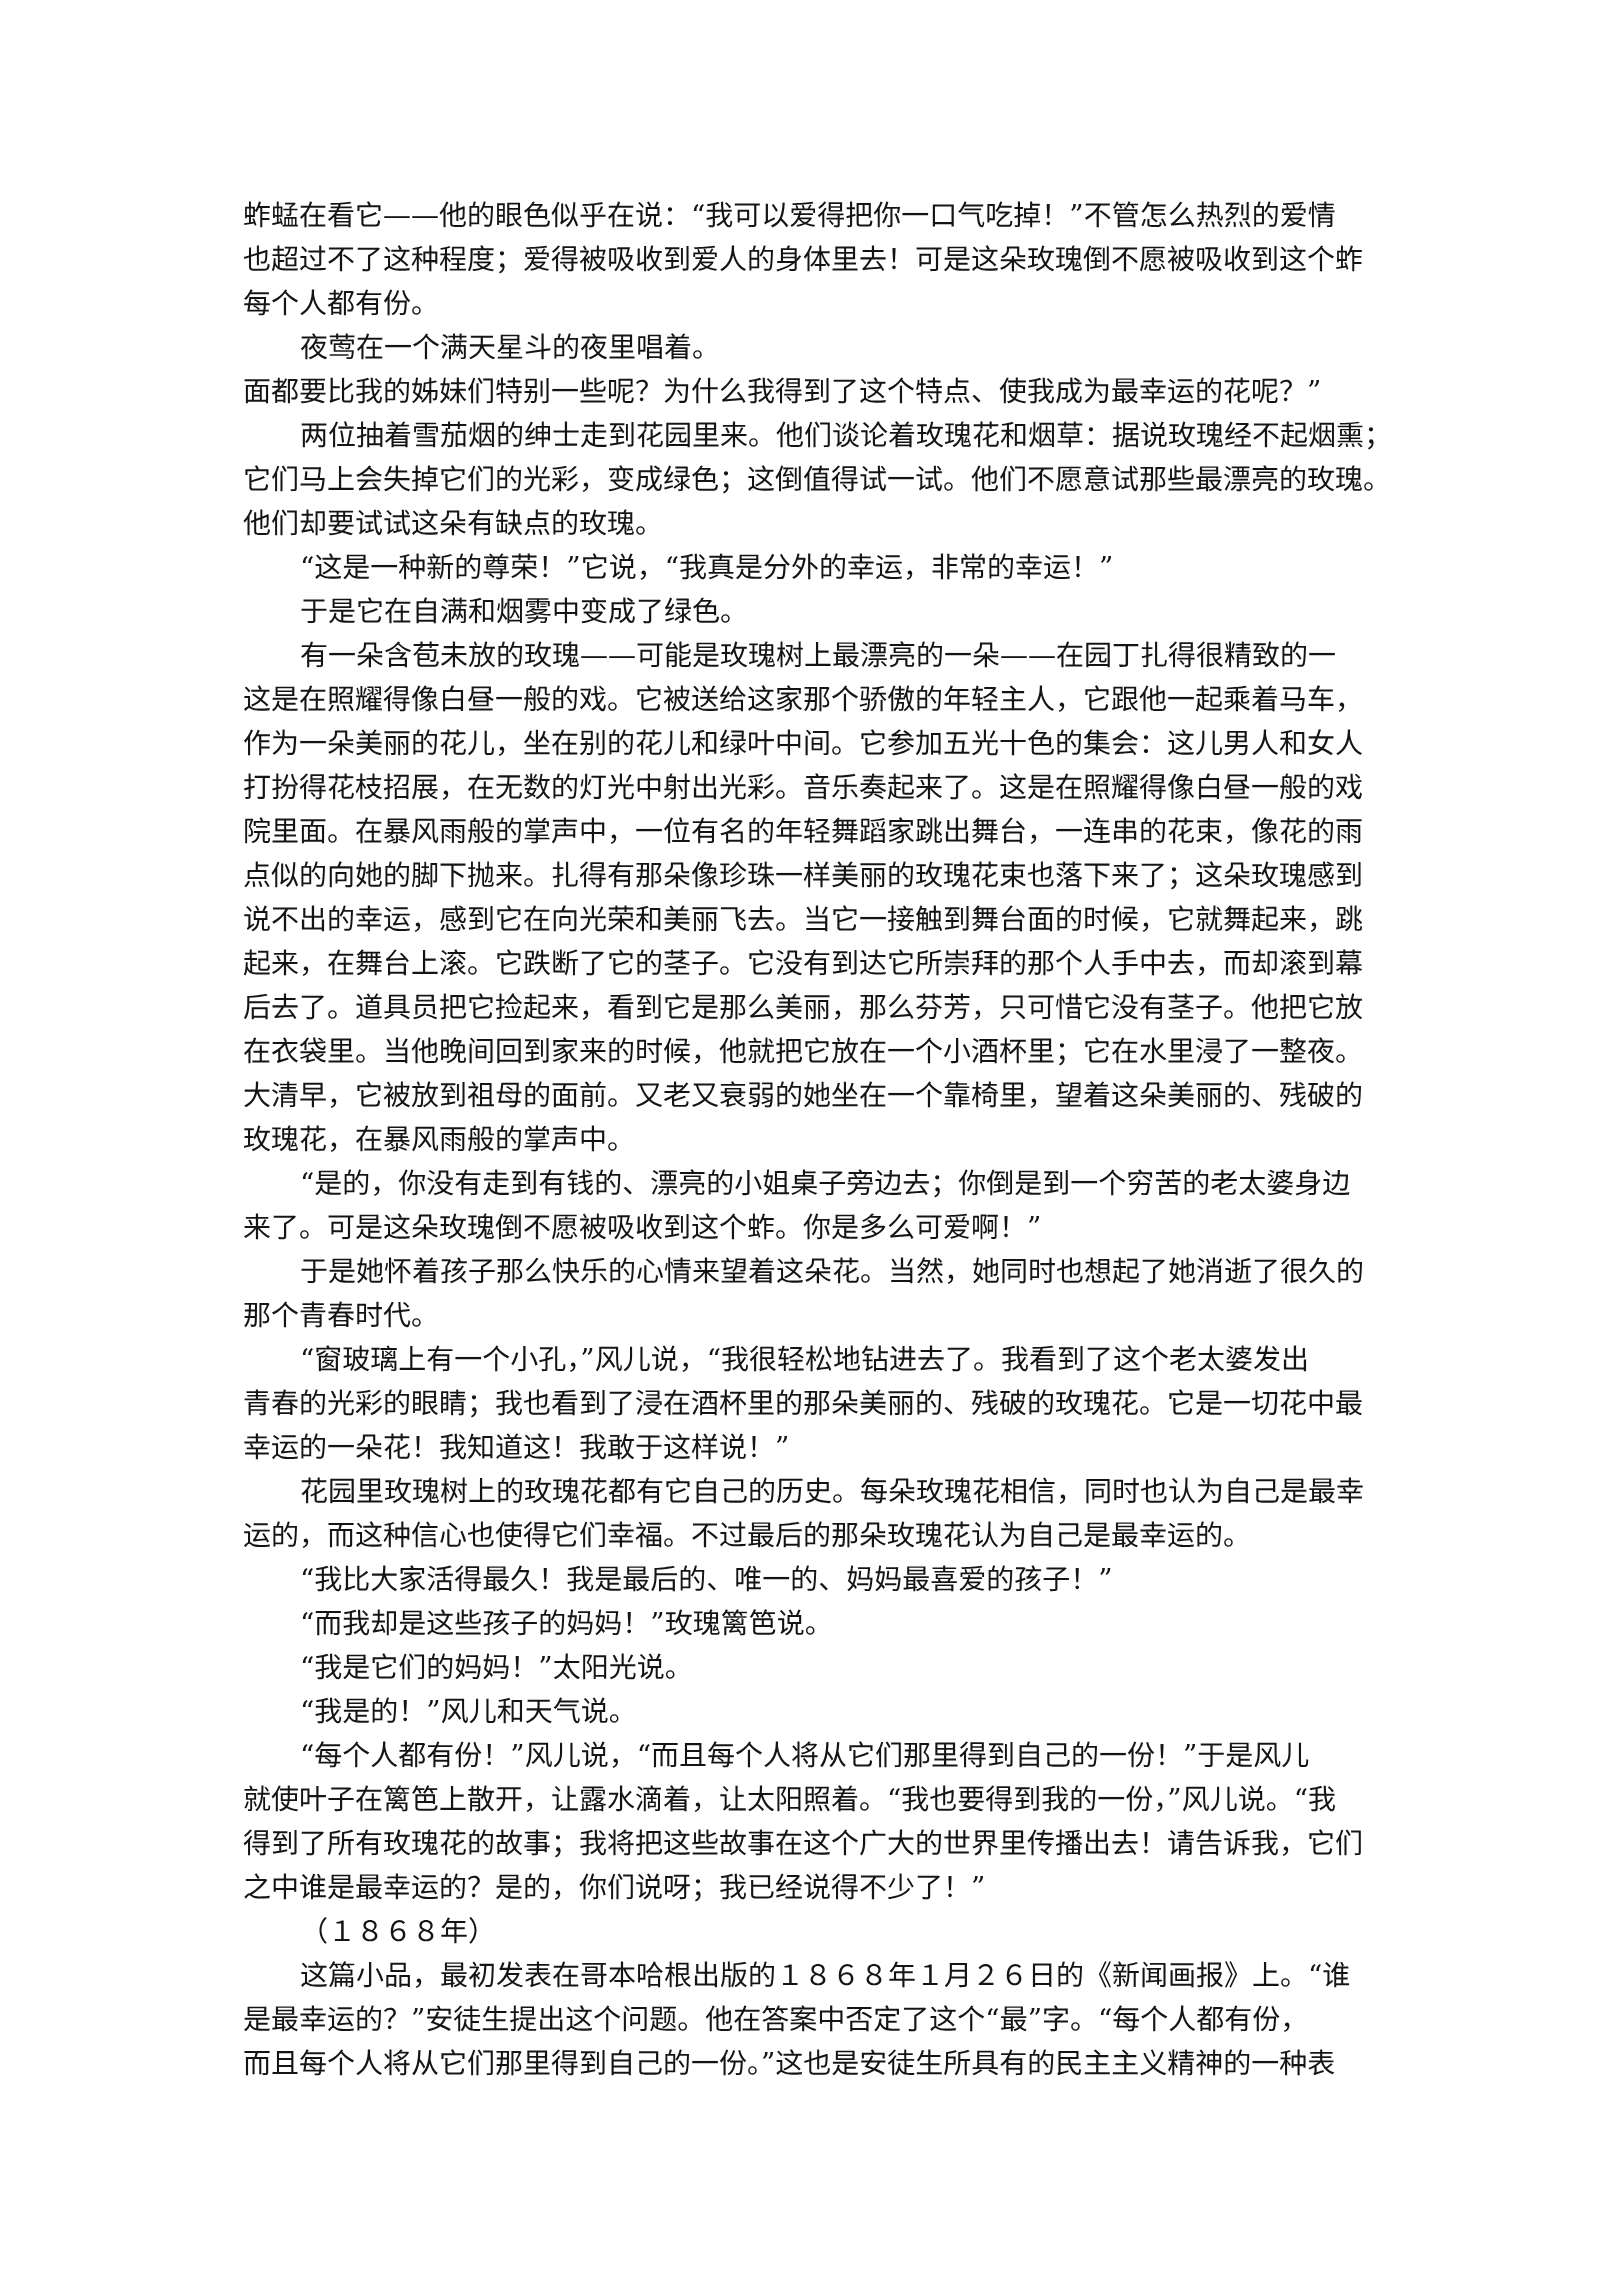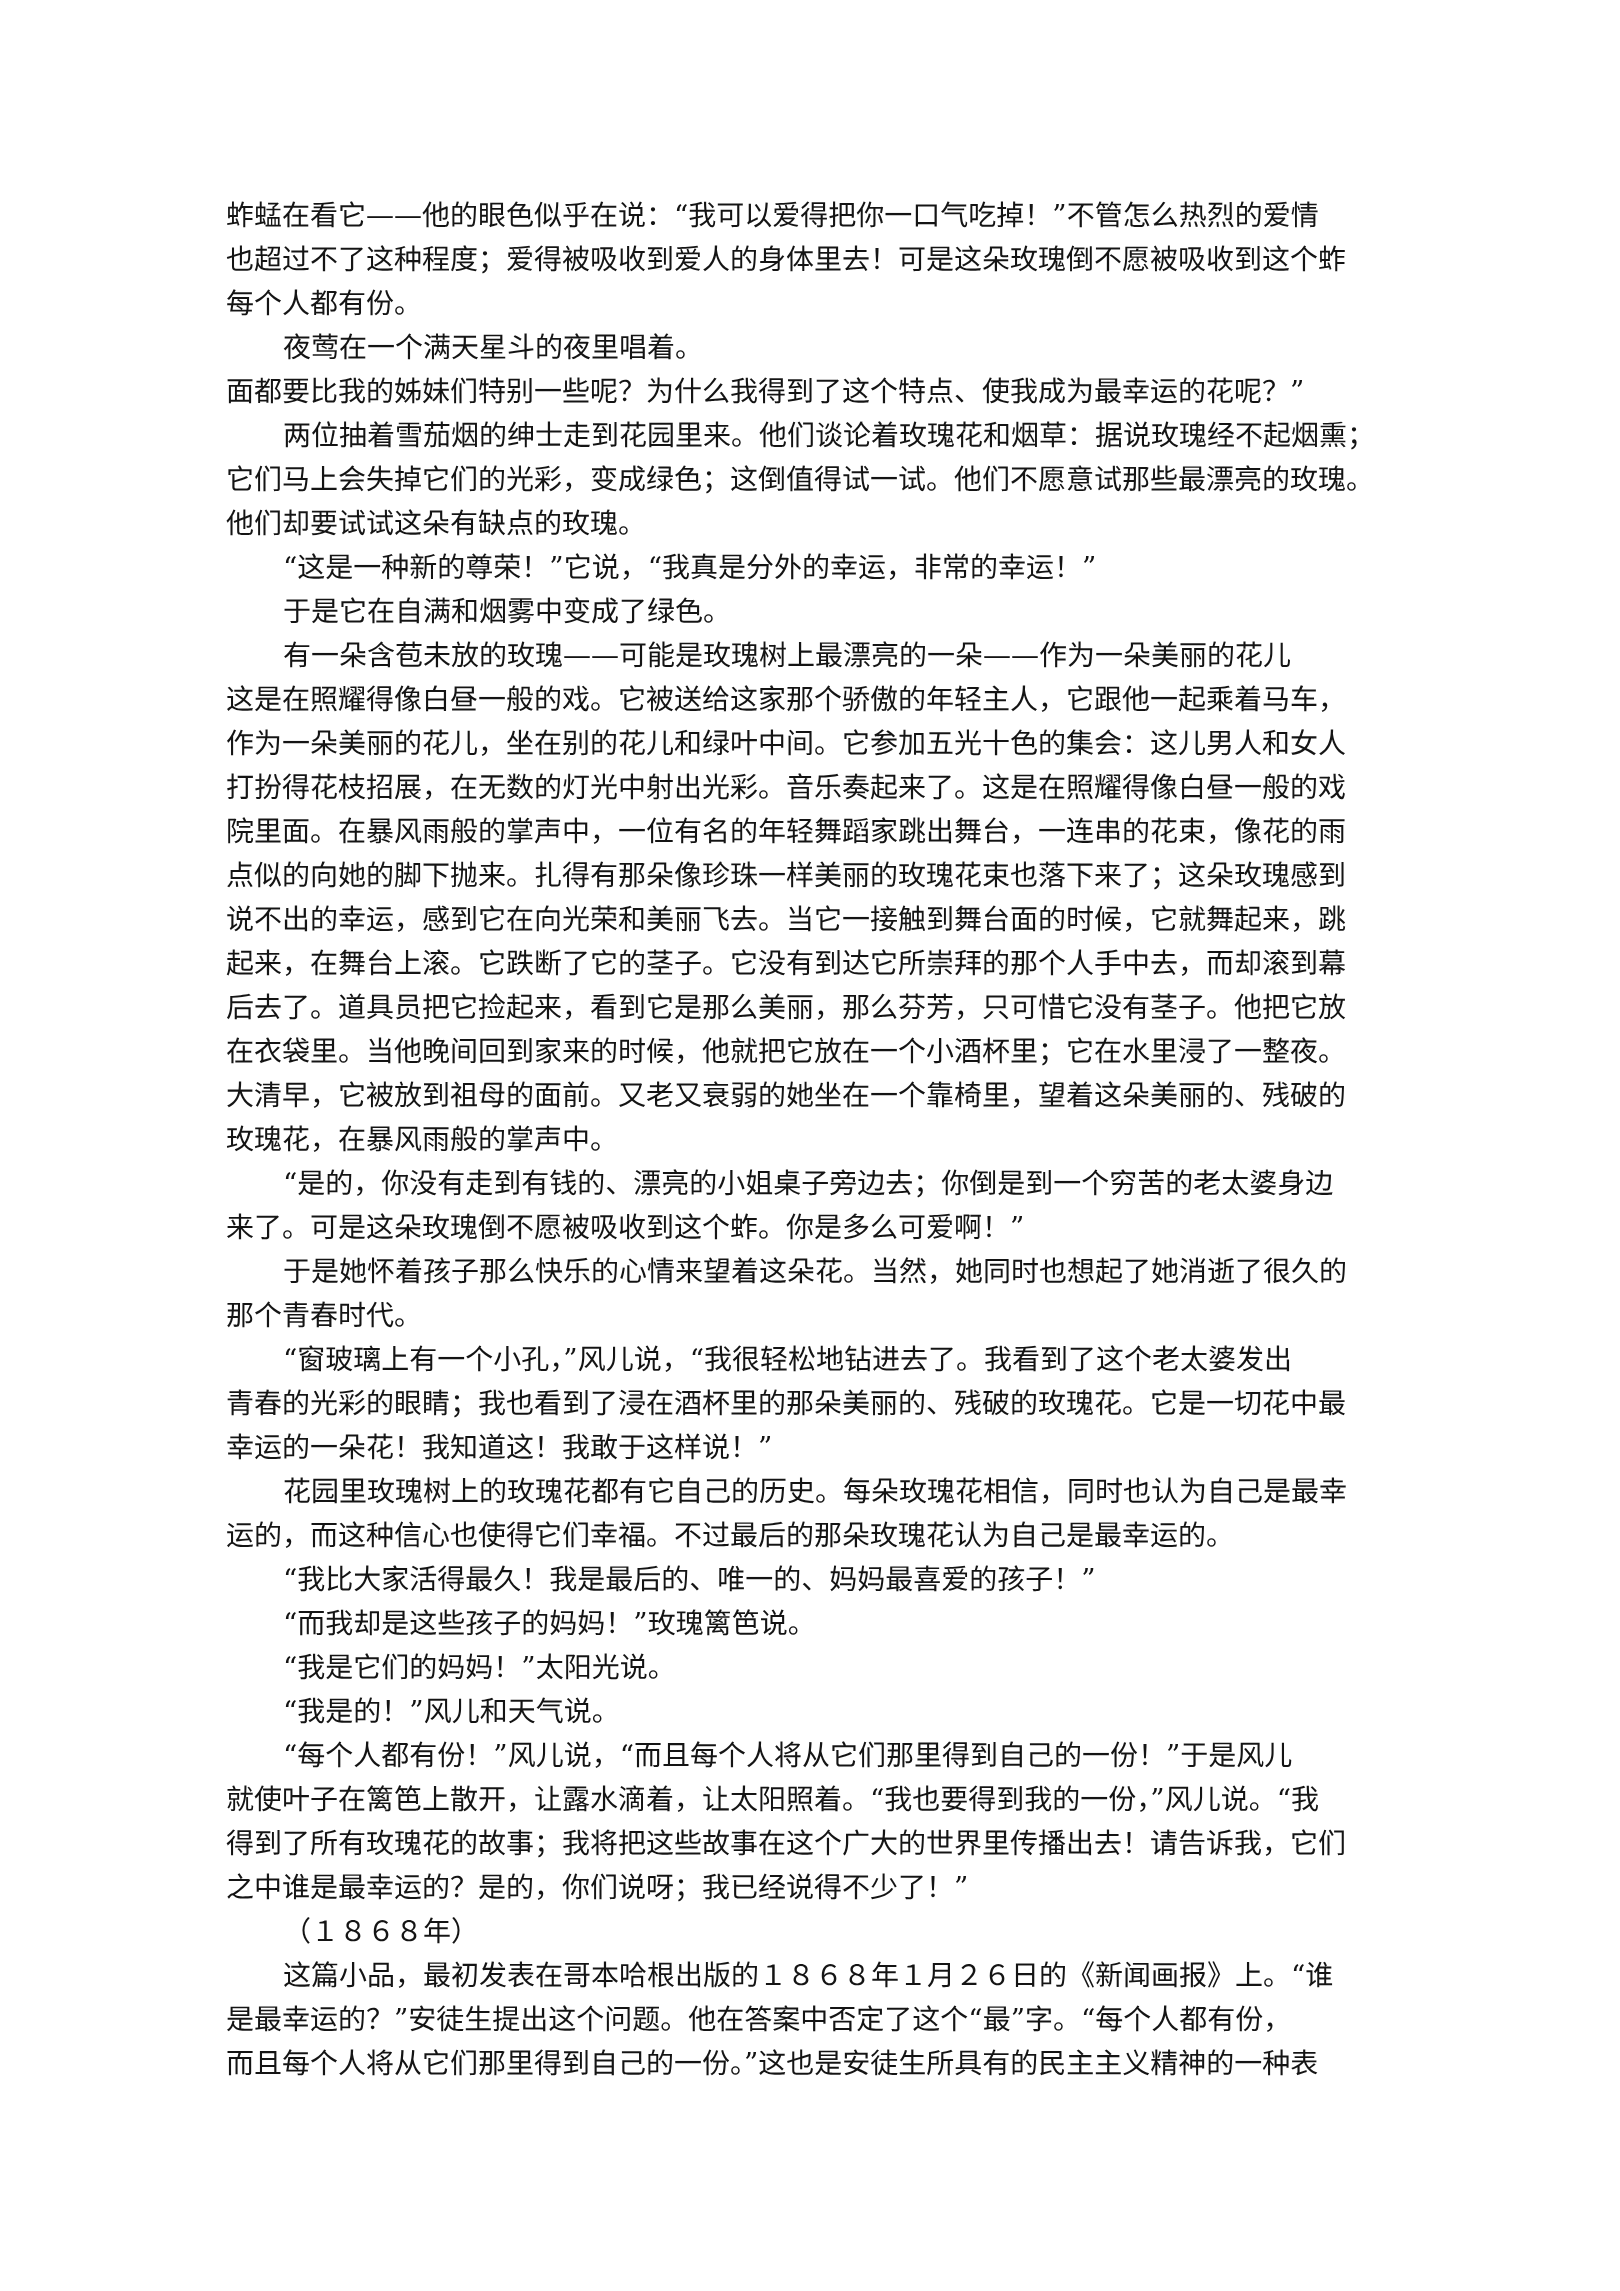--- a/index.html
+++ b/index.html
@@ -9,21 +9,21 @@
   }
   .page {
     position: relative;
     width: 1620px;
     height: 2292px;
     background: #ffffff;
     overflow: hidden;
   }
   .text-column {
     position: absolute;
-    left: 226px;
+    left: 243px;
     top: 194px;
     width: 1166px;
     font-family: "DejaVu Serif", "Liberation Serif", serif;
     font-size: 28px;
     color: #141414;
     font-weight: 400;
   }
   .text-line {
     height: 44px;
     line-height: 44px;
@@ -42,21 +42,21 @@
       <div class="text-line">蚱蜢在看它——他的眼色似乎在说：“我可以爱得把你一口气吃掉！”不管怎么热烈的爱情</div>
       <div class="text-line">也超过不了这种程度；爱得被吸收到爱人的身体里去！可是这朵玫瑰倒不愿被吸收到这个蚱</div>
       <div class="text-line">每个人都有份。</div>
       <div class="text-line indent">夜莺在一个满天星斗的夜里唱着。</div>
       <div class="text-line">面都要比我的姊妹们特别一些呢？为什么我得到了这个特点、使我成为最幸运的花呢？”</div>
       <div class="text-line indent">两位抽着雪茄烟的绅士走到花园里来。他们谈论着玫瑰花和烟草：据说玫瑰经不起烟熏；</div>
       <div class="text-line">它们马上会失掉它们的光彩，变成绿色；这倒值得试一试。他们不愿意试那些最漂亮的玫瑰。</div>
       <div class="text-line">他们却要试试这朵有缺点的玫瑰。</div>
       <div class="text-line indent">“这是一种新的尊荣！”它说，“我真是分外的幸运，非常的幸运！”</div>
       <div class="text-line indent">于是它在自满和烟雾中变成了绿色。</div>
-      <div class="text-line indent">有一朵含苞未放的玫瑰——可能是玫瑰树上最漂亮的一朵——作为一朵美丽的花儿</div>
+      <div class="text-line indent">有一朵含苞未放的玫瑰——可能是玫瑰树上最漂亮的一朵——在园丁扎得很精致的一</div>
       <div class="text-line">这是在照耀得像白昼一般的戏。它被送给这家那个骄傲的年轻主人，它跟他一起乘着马车，</div>
       <div class="text-line">作为一朵美丽的花儿，坐在别的花儿和绿叶中间。它参加五光十色的集会：这儿男人和女人</div>
       <div class="text-line">打扮得花枝招展，在无数的灯光中射出光彩。音乐奏起来了。这是在照耀得像白昼一般的戏</div>
       <div class="text-line">院里面。在暴风雨般的掌声中，一位有名的年轻舞蹈家跳出舞台，一连串的花束，像花的雨</div>
       <div class="text-line">点似的向她的脚下抛来。扎得有那朵像珍珠一样美丽的玫瑰花束也落下来了；这朵玫瑰感到</div>
       <div class="text-line">说不出的幸运，感到它在向光荣和美丽飞去。当它一接触到舞台面的时候，它就舞起来，跳</div>
       <div class="text-line">起来，在舞台上滚。它跌断了它的茎子。它没有到达它所崇拜的那个人手中去，而却滚到幕</div>
       <div class="text-line">后去了。道具员把它捡起来，看到它是那么美丽，那么芬芳，只可惜它没有茎子。他把它放</div>
       <div class="text-line">在衣袋里。当他晚间回到家来的时候，他就把它放在一个小酒杯里；它在水里浸了一整夜。</div>
       <div class="text-line">大清早，它被放到祖母的面前。又老又衰弱的她坐在一个靠椅里，望着这朵美丽的、残破的</div>

